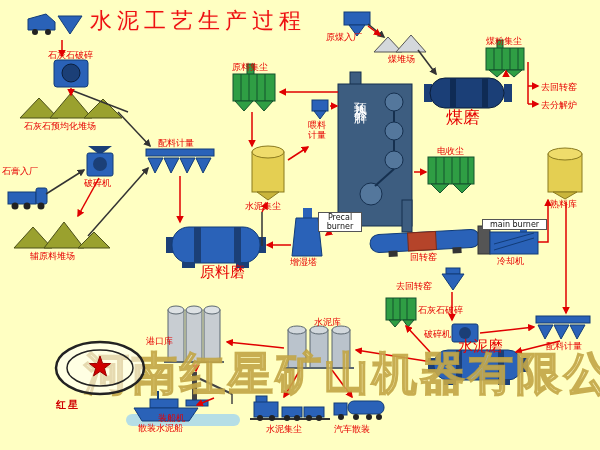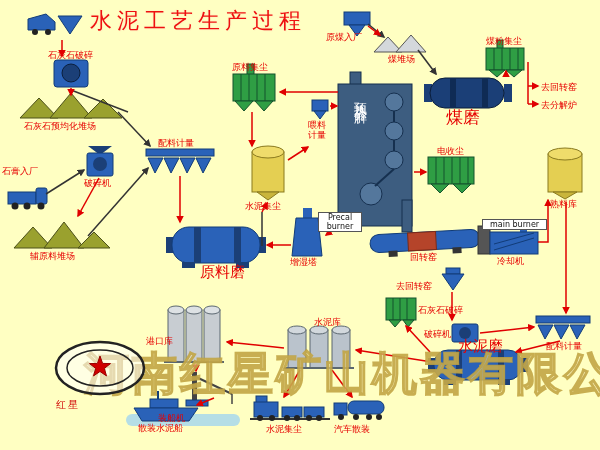--- a/index.html
+++ b/index.html
@@ -13,21 +13,21 @@
   .lbl.box{color:#111;background:#fff;border:1px solid #555;padding:0 2px;font-size:8px;white-space:normal;width:38px;text-align:center;}
   .lbl.box-sm{color:#111;background:#fff;border:1px solid #555;padding:0 7px;font-size:8px;}
   .lbl.vert{writing-mode:vertical-rl;text-orientation:upright;color:#fff;font-size:13px;letter-spacing:3px;}
   .title{position:absolute;left:90px;top:6px;z-index:5;color:#EE1010;font-size:22px;font-weight:normal;letter-spacing:5px;
          text-shadow:1px 1px 0 #fff6c0,-1px -1px 0 #fff6c0;}
   .wm-cn{position:absolute;left:84px;top:344px;z-index:6;font-size:45px;font-weight:bold;letter-spacing:3px;
          color:rgba(255,250,205,0.50);-webkit-text-stroke:1.5px rgba(190,160,60,0.85);white-space:nowrap;pointer-events:none;}
   .wm-en{position:absolute;left:236px;top:388px;z-index:6;font-size:14px;font-weight:bold;letter-spacing:1px;
          color:rgba(255,250,200,0.80);-webkit-text-stroke:0.7px rgba(180,150,50,0.9);white-space:nowrap;pointer-events:none;}
   .logo{position:absolute;left:52px;top:340px;z-index:6;pointer-events:none;}
-  .logo-text{position:absolute;left:56px;top:398px;z-index:6;color:#D00000;font-size:10px;font-weight:normal;letter-spacing:2px;}
+  .logo-text{position:absolute;left:56px;top:398px;z-index:6;color:#D00000;font-size:10px;font-weight:bold;letter-spacing:2px;}
 </style>
 </head>
 <body>
 
 <div class="canvas">
 
   <svg class="layer" width="600" height="450" viewBox="0 0 600 450">
     <defs>
       <marker id="ar" viewBox="0 0 10 10" refX="8" refY="5" markerWidth="5" markerHeight="5" orient="auto-start-reverse">
         <path d="M0,0L10,5L0,10z" fill="#E00000"></path>

